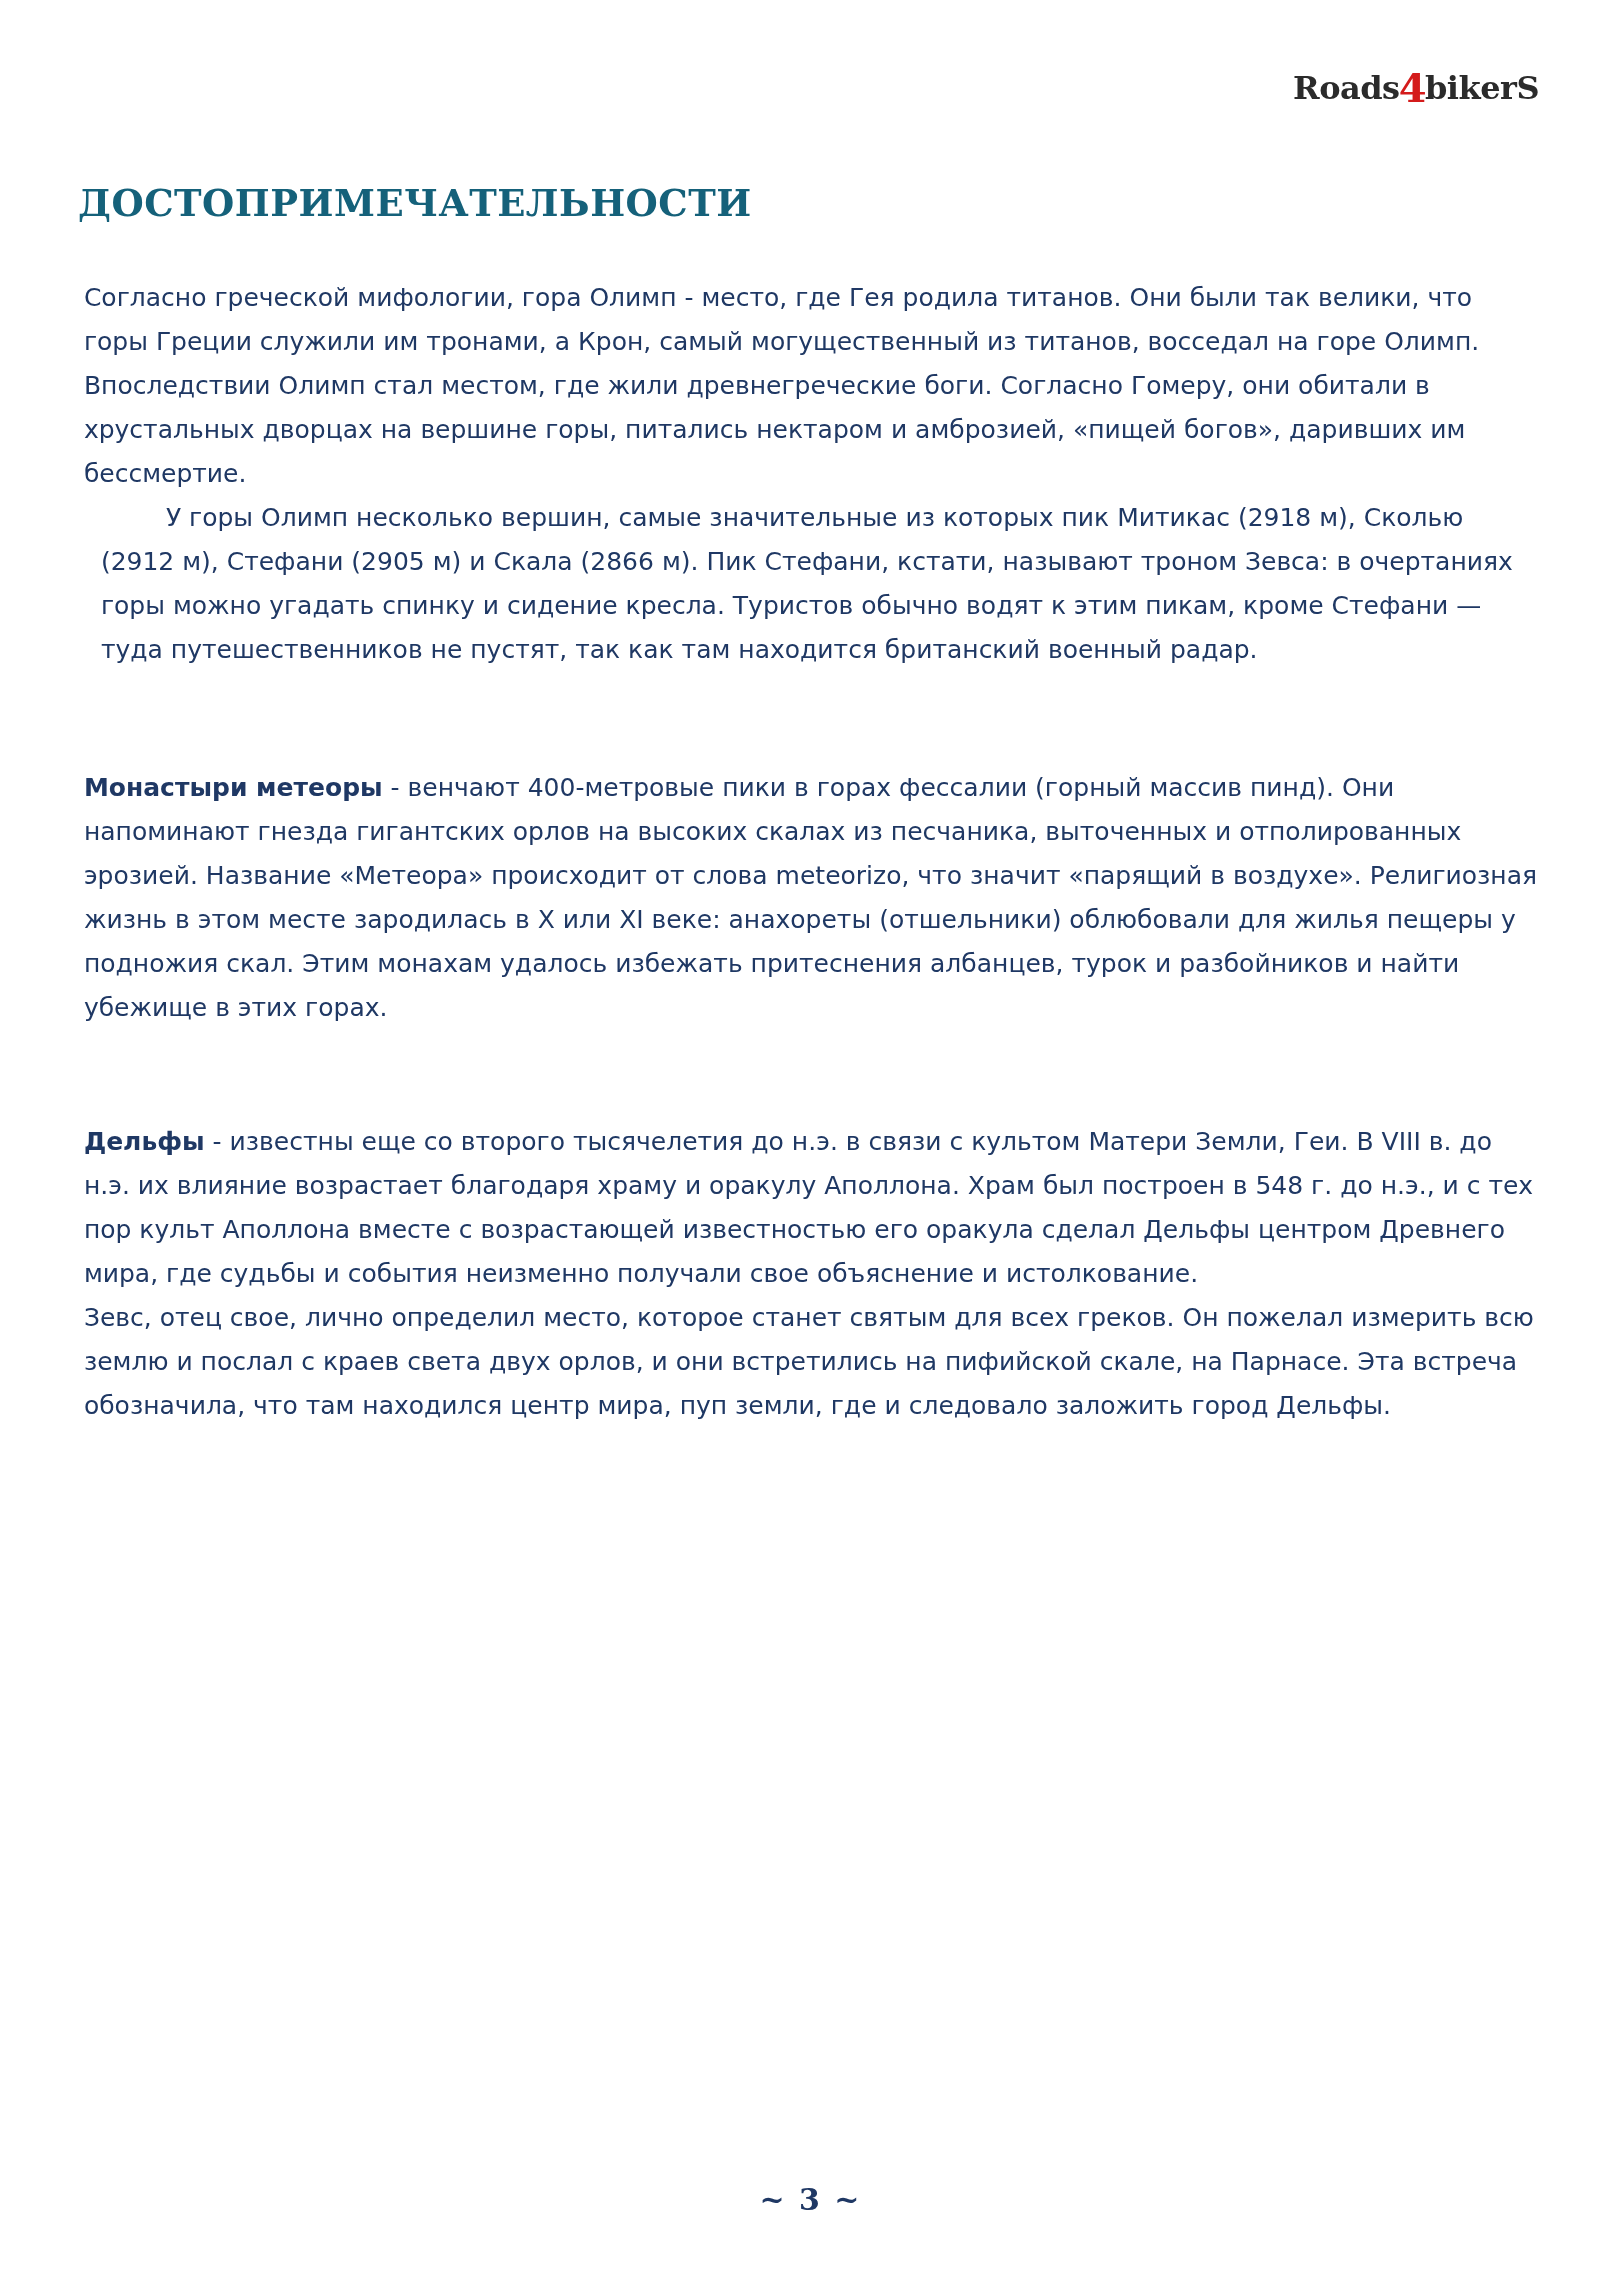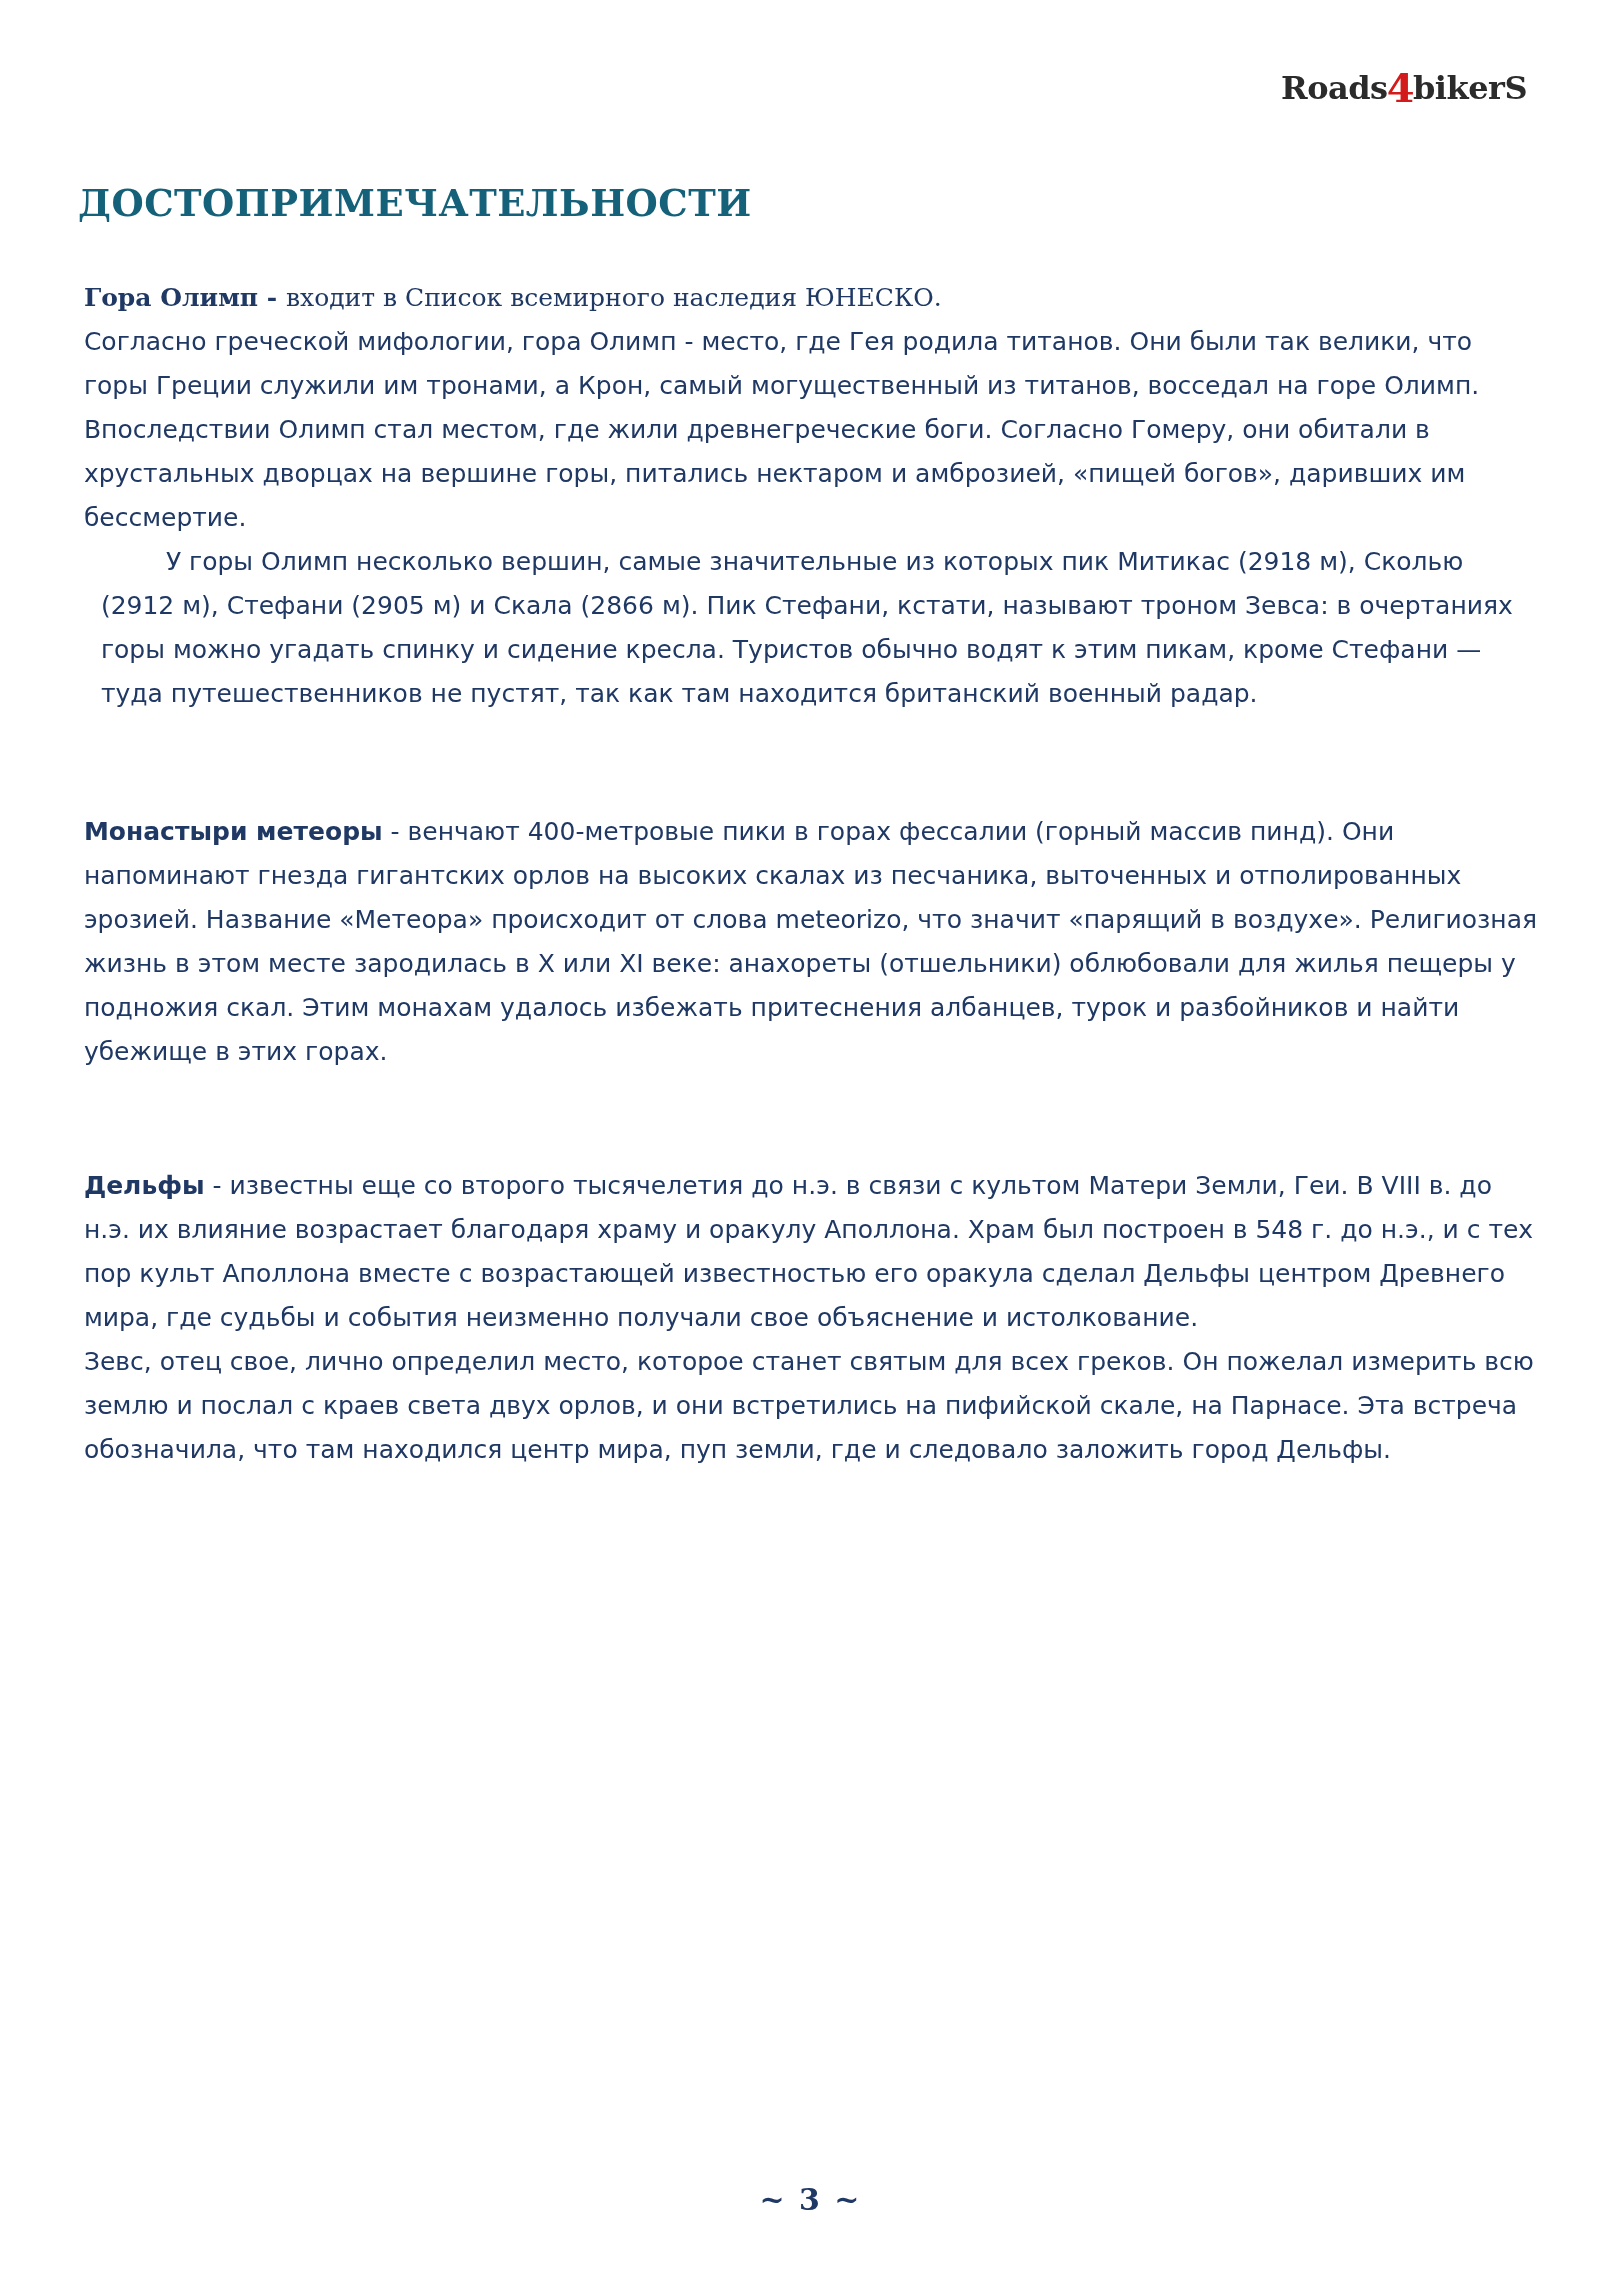--- a/index.html
+++ b/index.html
@@ -20,21 +20,21 @@
     width: 1621px;
     height: 2293px;
     box-sizing: border-box;
     padding: 0 78px;
   }
 
   
   .logo {
     position: absolute;
     top: 61px;
-    right: 94px;
+    right: 82px;
     font-family: "DejaVu Serif", serif;
     font-weight: bold;
     font-size: 32px;
     letter-spacing: -0.5px;
     color: #2b2b2b;
     white-space: nowrap;
   }
   .logo .four {
     color: #d41b1b;
     font-size: 40px;
@@ -111,23 +111,20 @@
 
   <div class="logo">
     <span>Roads</span><span class="four">4</span><span>bikerS</span>
   </div>
 
   <h1 class="doc-title">ДОСТОПРИМЕЧАТЕЛЬНОСТИ</h1>
 
   <div class="content">
 
     <div>
-      <p>
-        <span class="lead-serif">Гора Олимп - </span><span class="lead-serif" style="font-weight:normal">входит в Список всемирного наследия ЮНЕСКО.</span>
-      </p>
       <p>Согласно греческой мифологии, гора Олимп - место, где Гея родила титанов. Они были так велики, что горы Греции служили им тронами, а Крон, самый могущественный из титанов, восседал на горе Олимп. Впоследствии Олимп стал местом, где жили древнегреческие боги. Согласно Гомеру, они обитали в хрустальных дворцах на вершине горы, питались нектаром и амброзией, «пищей богов», даривших им бессмертие.</p>
       <p class="indent">У горы Олимп несколько вершин, самые значительные из которых пик Митикас (2918 м), Сколью (2912 м), Стефани (2905 м) и Скала (2866 м). Пик Стефани, кстати, называют троном Зевса: в очертаниях горы можно угадать спинку и сидение кресла. Туристов обычно водят к этим пикам, кроме Стефани — туда путешественников не пустят, так как там находится британский военный радар.</p>
     </div>
 
     <div class="gap-lg"></div>
 
     <div>
       <p>
         <span class="lead-sans">Монастыри метеоры</span><span> - венчают 400-метровые пики в горах фессалии </span><span class="ital">(горный массив пинд)</span><span>. Они напоминают гнезда гигантских орлов на высоких скалах из песчаника, выточенных и отполированных эрозией. Название «Метеора» происходит от слова meteorizo, что значит «парящий в воздухе». Религиозная жизнь в этом месте зародилась в X или XI веке: анахореты </span><span class="ital">(отшельники)</span><span> облюбовали для жилья пещеры у подножия скал. Этим монахам удалось избежать притеснения албанцев, турок и разбойников и найти убежище в этих горах.</span>
       </p>

